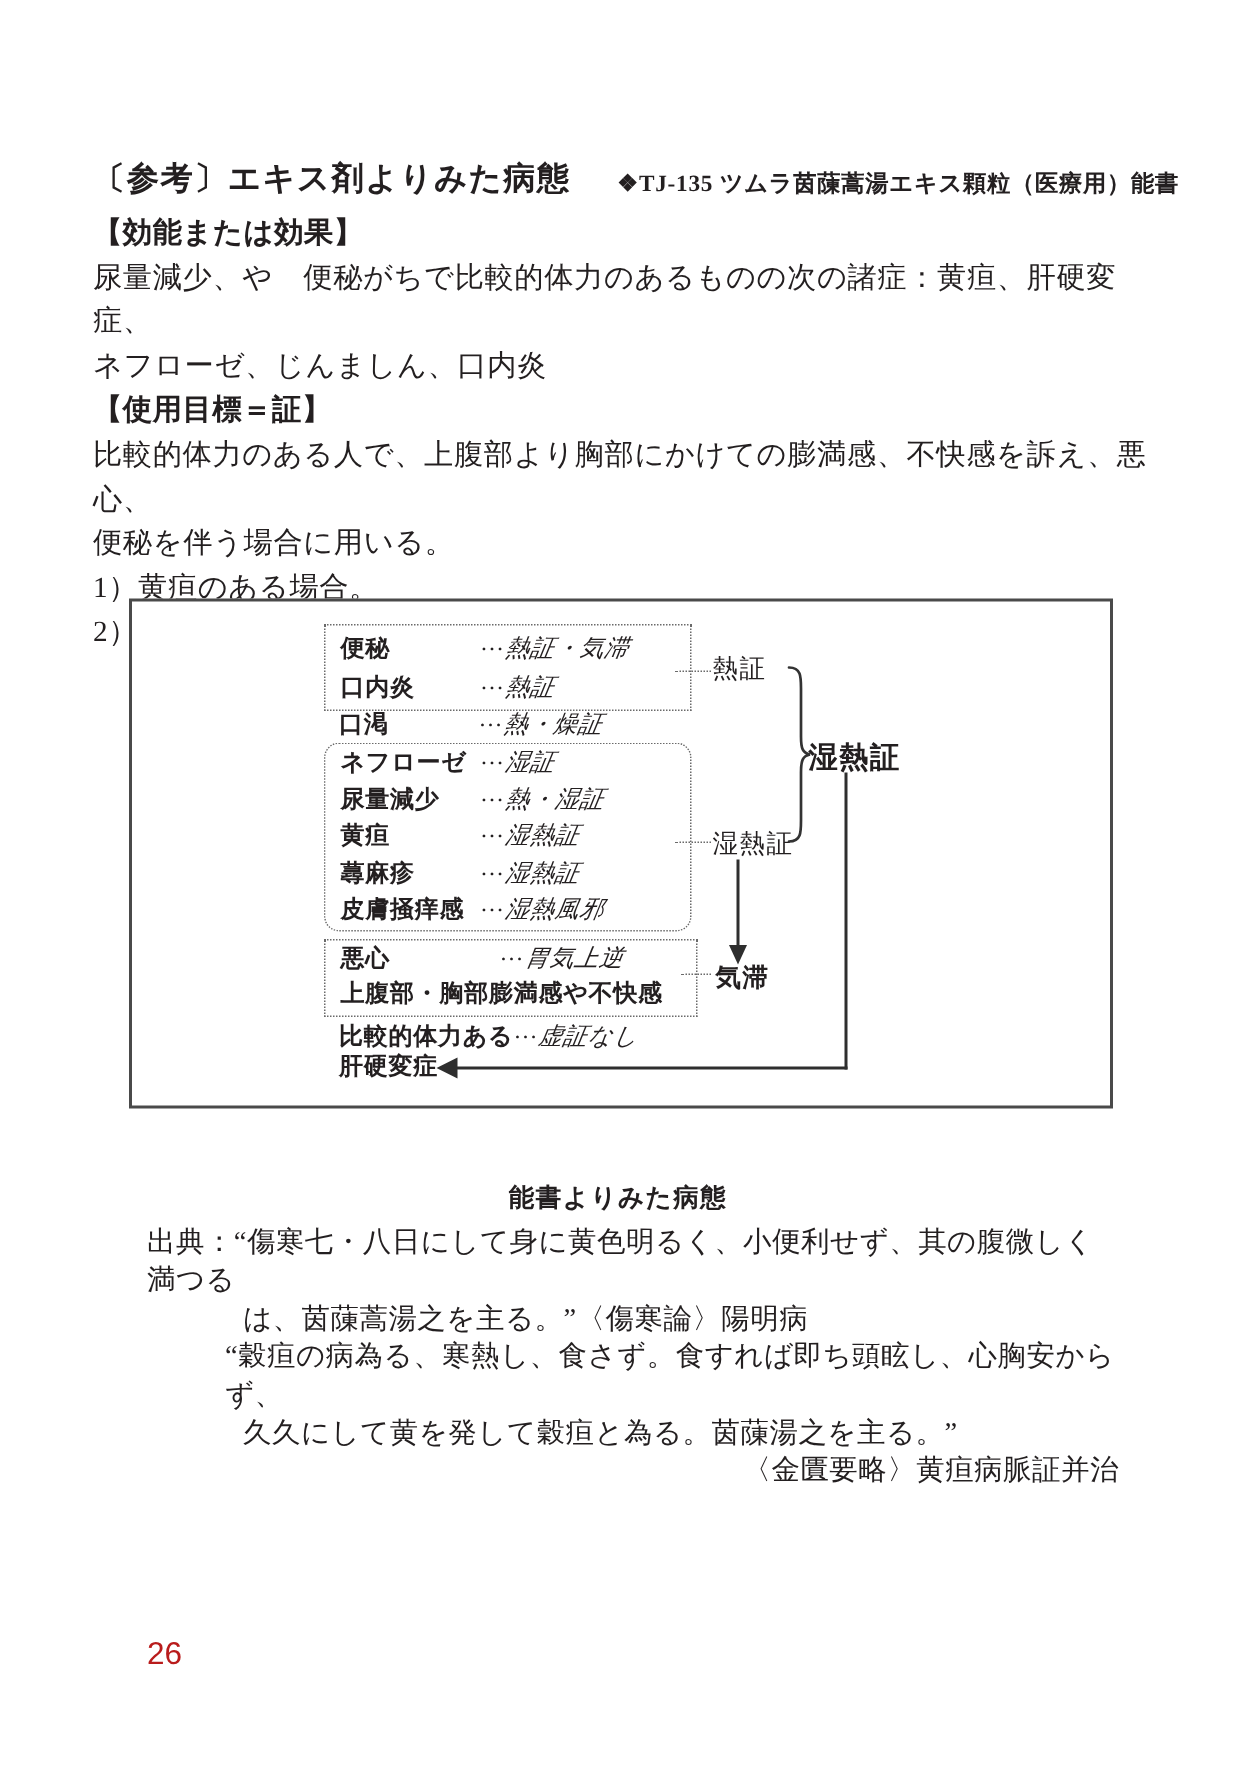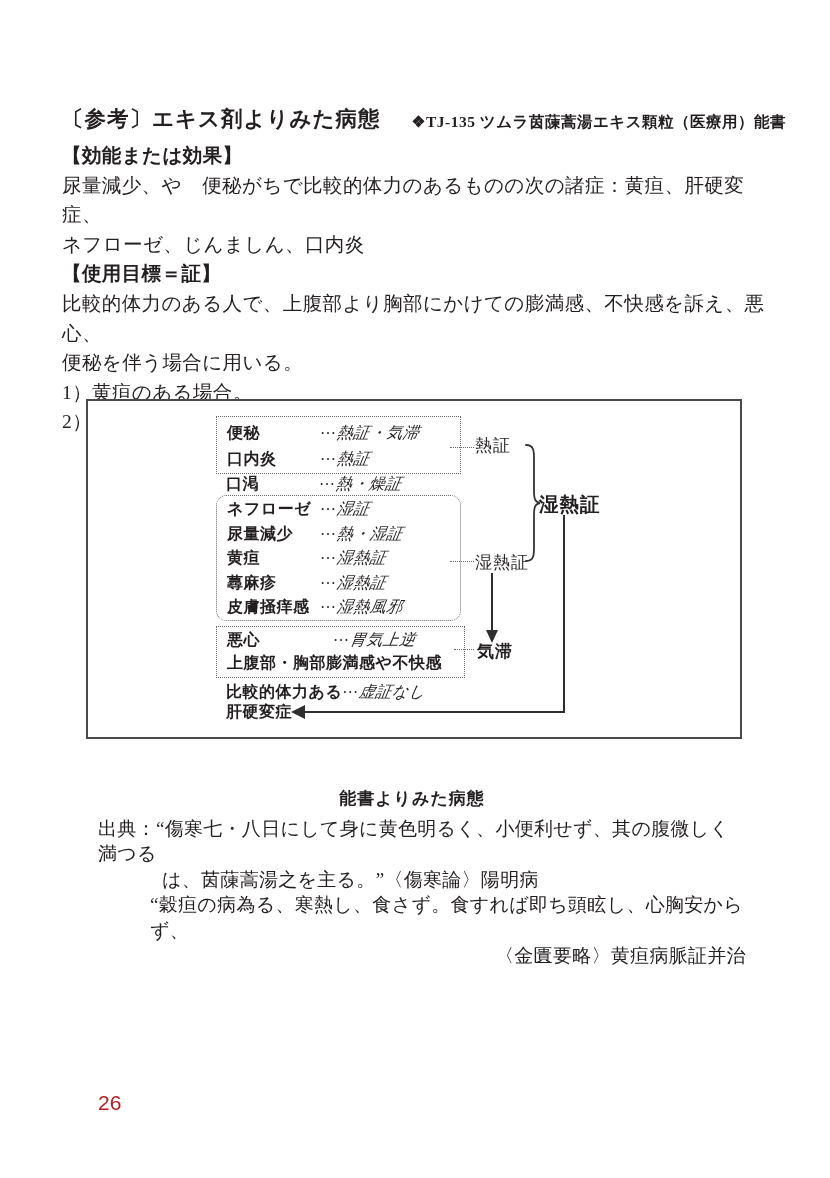--- a/index.html
+++ b/index.html
@@ -136,18 +136,19 @@
     <div class="fg arrowhead-left" style="left:203px;top:304px;"></div>
 
   </div>
 
   <div class="fig-caption">能書よりみた病態</div>
 
   <div class="sources">
     <div>出典：“傷寒七・八日にして身に黄色明るく、小便利せず、其の腹微しく満つる</div>
     <div class="src-indent-a">は、茵蔯蒿湯之を主る。”〈傷寒論〉陽明病</div>
     <div class="src-indent-b">“穀疸の病為る、寒熱し、食さず。食すれば即ち頭眩し、心胸安からず、</div>
+    <div class="src-indent-a">久久にして黄を発して穀疸と為る。茵蔯湯之を主る。”</div>
     <div class="src-right">〈金匱要略〉黄疸病脈証并治</div>
   </div>
 
   <div class="page-number">26</div>
 
 </div>
 
 </body></html>

